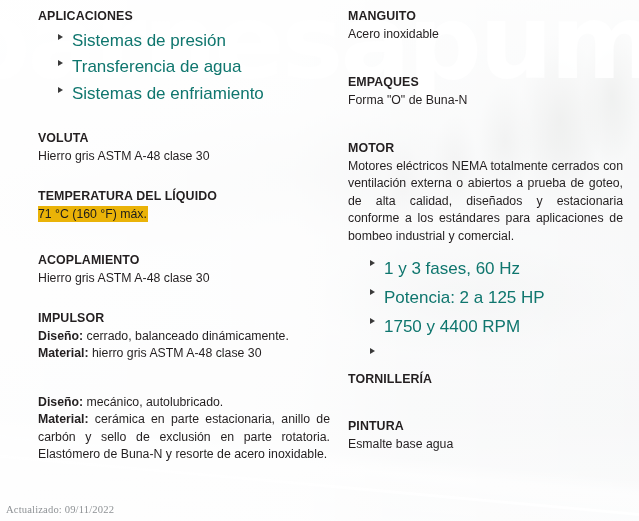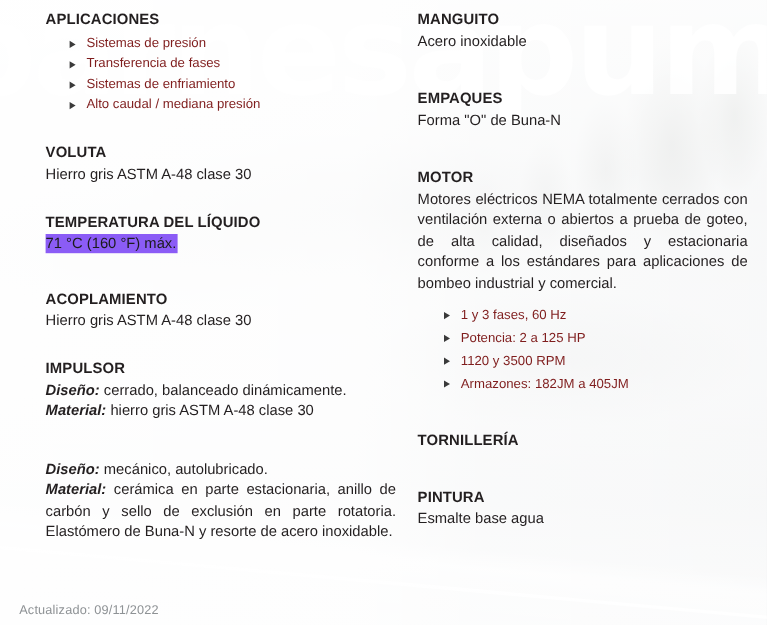--- a/index.html
+++ b/index.html
@@ -141,41 +141,40 @@
     font-size: 12.3px;
     line-height: 1.42;
     color: #231f20;
     font-family: "Liberation Sans", sans-serif;
   }
   p.section-text.justify {
     text-align: justify;
   }
   .lbl {
     font-weight: 700;
-    font-style: italic;
   }
   
   .selected {
-    background: #8b5cf6;
+    background: #eab308;
     color: #1b1b1b;
     padding: 1px 1px 1px 0;
     box-decoration-break: clone;
     -webkit-box-decoration-break: clone;
   }
 
   ul.bullets {
     list-style: none;
     margin: 3px 0 0 0;
     padding: 0 0 0 20px;
   }
   ul.bullets li {
     position: relative;
-    font-size: 11px;
+    font-size: 17px;
     line-height: 1.56;
-    color: #7f1d1d;
+    color: #0f766e;
     padding-left: 14px;
   }
   ul.bullets li .tri {
     position: absolute;
     left: 0;
     top: 6px;
     width: 0;
     height: 0;
     border-left: 5px solid #3a3a3a;
     border-top: 3.6px solid transparent;
@@ -186,26 +185,26 @@
     padding-left: 22px;
   }
   ul.bullets.motor li { line-height: 1.72; }
 
   .spacer-10 { height: 10px; }
   .spacer-16 { height: 16px; }
   .spacer-18 { height: 18px; }
 
   .footer {
     position: absolute;
-    left: 16px;
+    left: 6px;
     bottom: 6px;
     z-index: 3;
     font-size: 10.6px;
     color: #8e9295;
-    font-family: Liberation Sans, sans-serif;
+    font-family: Liberation Serif, serif;
     letter-spacing: 0.15px;
   }
 </style>
 </head>
 <body>
 
 <div id="bg-root">
   <div class="photo"></div>
   <div class="water-line"></div>
   <div class="water-line2"></div>
@@ -214,23 +213,22 @@
 </div>
 
 <div id="content">
 
   <div class="column col-left">
 
     <div class="block">
       <h3 class="section-title">APLICACIONES</h3>
       <ul class="bullets">
         <li><span class="tri"></span><span>Sistemas de presión</span></li>
-        <li><span class="tri"></span><span>Transferencia de fases</span></li>
+        <li><span class="tri"></span><span>Transferencia de agua</span></li>
         <li><span class="tri"></span><span>Sistemas de enfriamiento</span></li>
-        <li><span class="tri"></span><span>Alto caudal / mediana presión</span></li>
       </ul>
     </div>
 
     <div class="spacer-10"></div>
 
     <div class="block">
       <h3 class="section-title">VOLUTA</h3>
       <p class="section-text">Hierro gris ASTM A-48 clase 30</p>
     </div>
 
@@ -280,22 +278,22 @@
     </div>
 
     <div class="spacer-18"></div>
 
     <div class="block">
       <h3 class="section-title">MOTOR</h3>
       <p class="section-text justify">Motores eléctricos NEMA totalmente cerrados con ventilación externa o abiertos a prueba de goteo, de alta calidad, diseñados y estacionaria conforme a los estándares para aplicaciones de bombeo industrial y comercial.</p>
       <ul class="bullets motor">
         <li><span class="tri"></span><span>1 y 3 fases, 60 Hz</span></li>
         <li><span class="tri"></span><span>Potencia: 2 a 125 HP</span></li>
-        <li><span class="tri"></span><span>1120 y 3500 RPM</span></li>
-        <li><span class="tri"></span><span>Armazones: 182JM a 405JM</span></li>
+        <li><span class="tri"></span><span>1750 y 4400 RPM</span></li>
+        <li><span class="tri"></span></li>
       </ul>
     </div>
 
     <div class="spacer-16"></div>
 
     <div class="block">
       <h3 class="section-title">TORNILLERÍA</h3>
     </div>
 
     <div class="spacer-18"></div>

